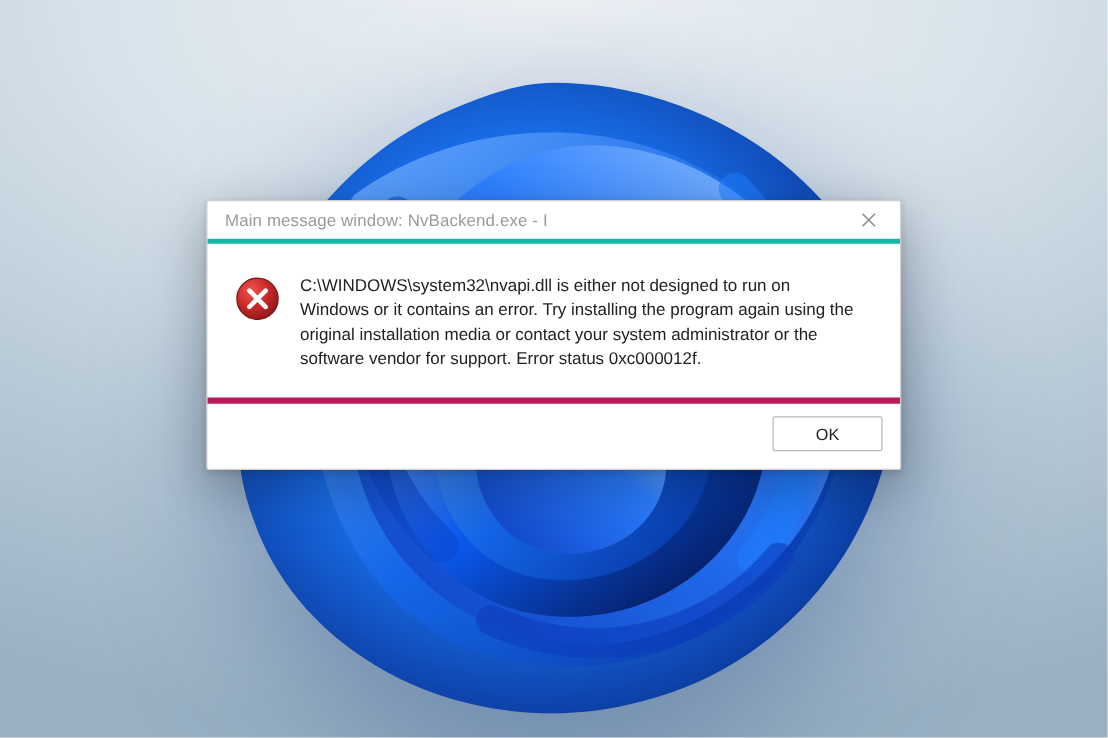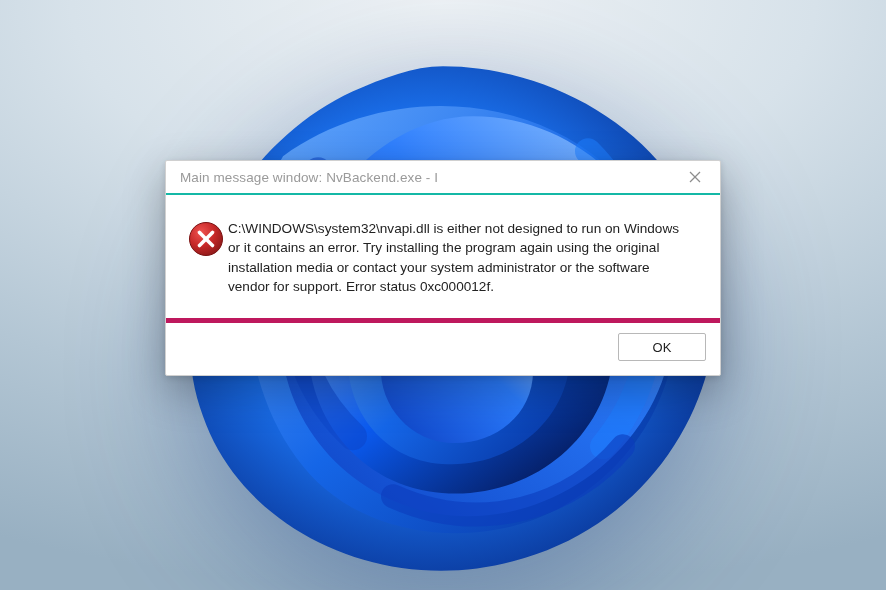--- a/index.html
+++ b/index.html
@@ -37,42 +37,42 @@
       border: 1px solid #d0d0d0;
       box-shadow: 0 14px 42px rgba(0,0,0,0.28), 0 2px 6px rgba(0,0,0,0.12);
       border-radius: 2px;
     }
     .titlebar {
       display: flex;
       align-items: center;
       justify-content: space-between;
       height: 34px;
       padding: 0 2px 0 14px;
-      border-bottom: 2px solid #14b8a6;
+      border-bottom: 4px solid #14b8a6;
     }
     .titlebar-text {
       color: #9a9a9a;
       font-size: 13.5px;
       font-weight: 400;
       letter-spacing: 0.1px;
     }
     .close-btn {
       width: 46px;
       height: 100%;
       display: flex;
       align-items: center;
       justify-content: center;
       color: #8d8d8d;
       cursor: pointer;
     }
     .close-btn svg { width: 12px; height: 12px; }
     .content {
       display: flex;
       padding: 24px 22px 22px 22px;
-      gap: 4px;
+      gap: 16px;
     }
     .icon-wrap {
       flex: 0 0 auto;
       width: 36px;
       height: 36px;
       margin-top: 2px;
     }
     .message {
       color: #222;
       font-size: 13.6px;

